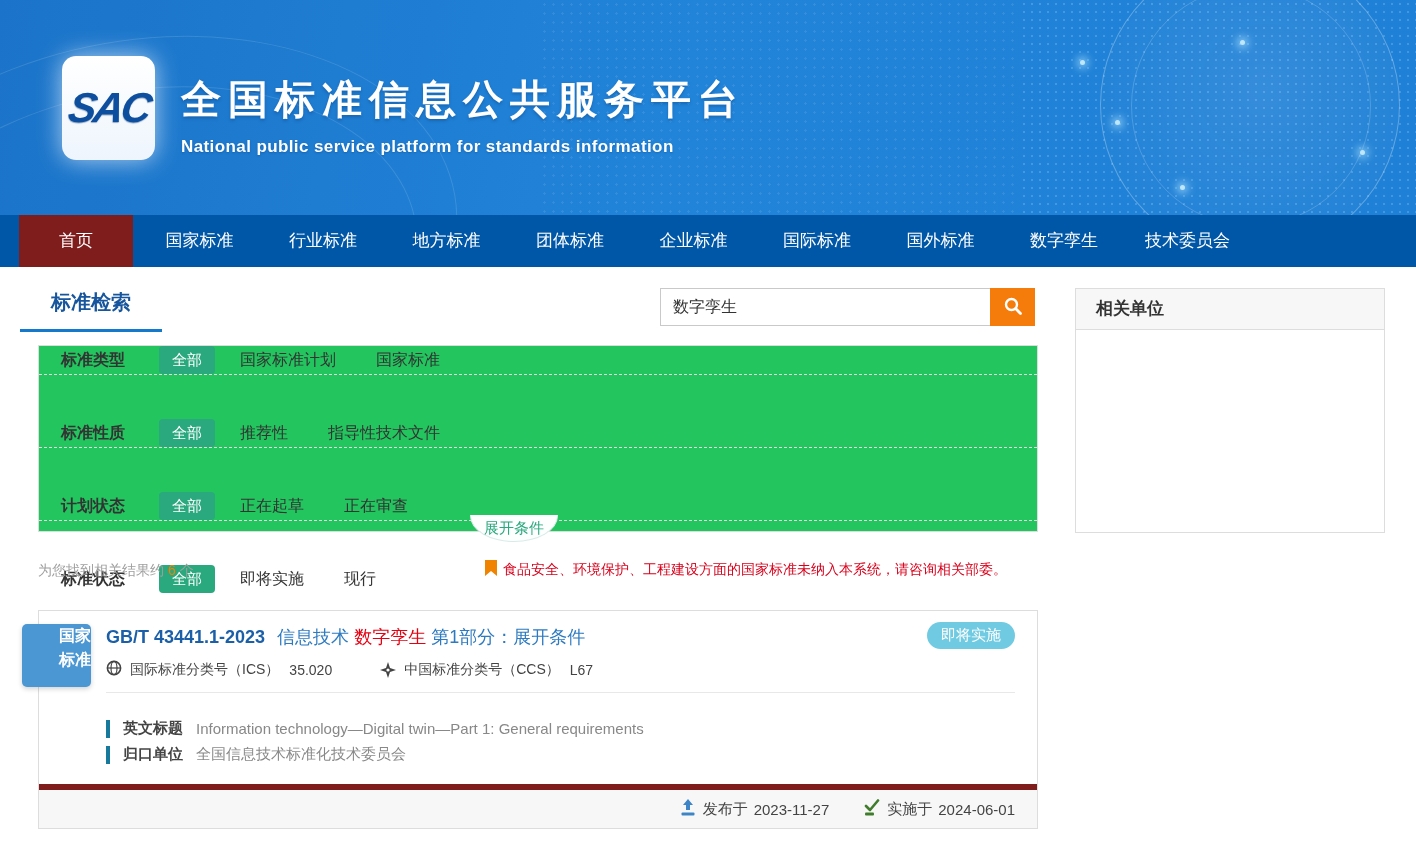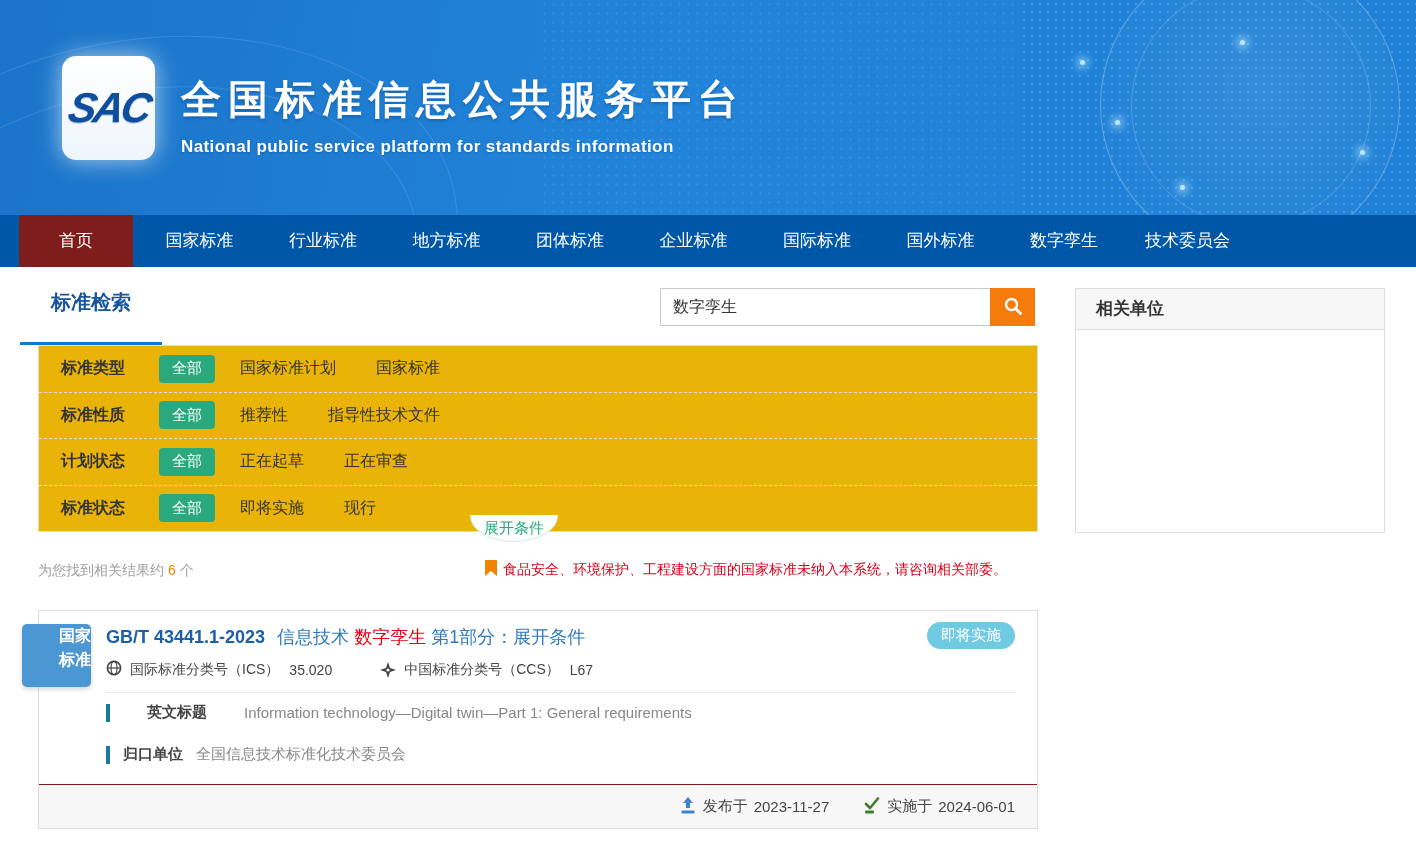--- a/index.html
+++ b/index.html
@@ -81,38 +81,38 @@
   .nav-tab{
     width:114px; height:52px; margin-right:9.5px;
     color:#fff; font-size:17px; line-height:52px; text-align:center;
     cursor:pointer; white-space:nowrap;
   }
   .nav-tab.active{ background:#7f1d1d; }
 
   
   .section-head{
     position:absolute; left:20px; top:289px; width:142px; text-align:center;
-    font-size:20px; font-weight:bold; color:#17569d; padding-bottom:26px;
+    font-size:20px; font-weight:bold; color:#17569d; padding-bottom:13px;
     border-bottom:3px solid #1478cc; cursor:pointer;
   }
   .search-wrap{ position:absolute; left:660px; top:288px; display:flex; }
   .search-input{
     width:330px; height:38px; border:1px solid #c9c9c9; border-right:none;
     font-size:16px; color:#333; padding:0 12px; outline:none;
     font-family:"Liberation Sans","DejaVu Sans",sans-serif;
   }
   .search-btn{
     width:45px; height:38px; background:#f57b0a; border:none; cursor:pointer;
     display:flex; align-items:center; justify-content:center;
   }
 
   
   .filter-panel{
     position:absolute; left:38px; top:345px; width:1000px; height:187px;
-    border:1px solid #ddd; display:flex; flex-direction:column; background:#eab308;
+    border:1px solid #ddd; display:flex; flex-direction:column; background:#22c55e;gap:44px;
   }
   .filter-row{ flex:1; display:flex; align-items:center; border-bottom:1px dashed #ddd; }
   .filter-row:last-child{ border-bottom:none; }
   .filter-label{ margin-left:22px; width:85px; font-size:16px; font-weight:bold; color:#333; }
   .all-btn{
     margin-left:13px; width:56px; height:28px; background:#2aa87e; color:#fff;
     font-size:15px; border:none; border-radius:4px; cursor:pointer; text-align:center;
   }
   .filter-opt{ margin-left:40px; font-size:16px; color:#333; cursor:pointer; white-space:nowrap; }
   .filter-opt.first{ margin-left:25px; }
@@ -149,27 +149,27 @@
   .status-tag{
     position:absolute; right:22px; top:11px; background:#70cbe2; color:#fff;
     font-size:15px; padding:4px 14px; border-radius:14px; white-space:nowrap;
   }
   .card-meta{ position:absolute; left:67px; top:49px; display:flex; align-items:center; font-size:14px; color:#444; }
   .card-meta .val{ margin-left:10px; }
   .card-meta .grp2{ margin-left:48px; }
   .card-meta svg{ margin-right:8px; }
   .card-divider{ position:absolute; left:67px; right:22px; top:81px; border-top:1px solid #e8e8e8; }
   .detail-row{ position:absolute; left:67px; display:flex; align-items:center; }
-  .detail-row.r1{ top:92px;gap:24px; } .detail-row.r2{ top:134px; }
+  .detail-row.r1{ top:108px; } .detail-row.r2{ top:134px; }
   .detail-bar{ width:4px; height:18px; background:#177a9c; }
   .detail-label{ margin-left:13px; font-size:15px; font-weight:bold; color:#444; white-space:nowrap; }
   .detail-value{ margin-left:13px; font-size:15px; color:#888; white-space:nowrap; }
   .card-footer{
     position:absolute; left:0; right:0; bottom:0; height:44px;
-    background:#f7f7f7; border-top:1px solid #7f1d1d;
+    background:#f7f7f7; border-top:6px solid #7f1d1d;
     display:flex; align-items:center; justify-content:flex-end; padding-right:22px;
   }
   .date-item{ display:flex; align-items:center; margin-left:34px; font-size:15px; color:#444; }
   .date-item svg{ margin-right:7px; }
   .date-item .d{ margin-left:6px; }
 
   
   .sidebar{
     position:absolute; left:1075px; top:288px; width:310px; height:245px;
     border:1px solid #ddd; background:#fff;

